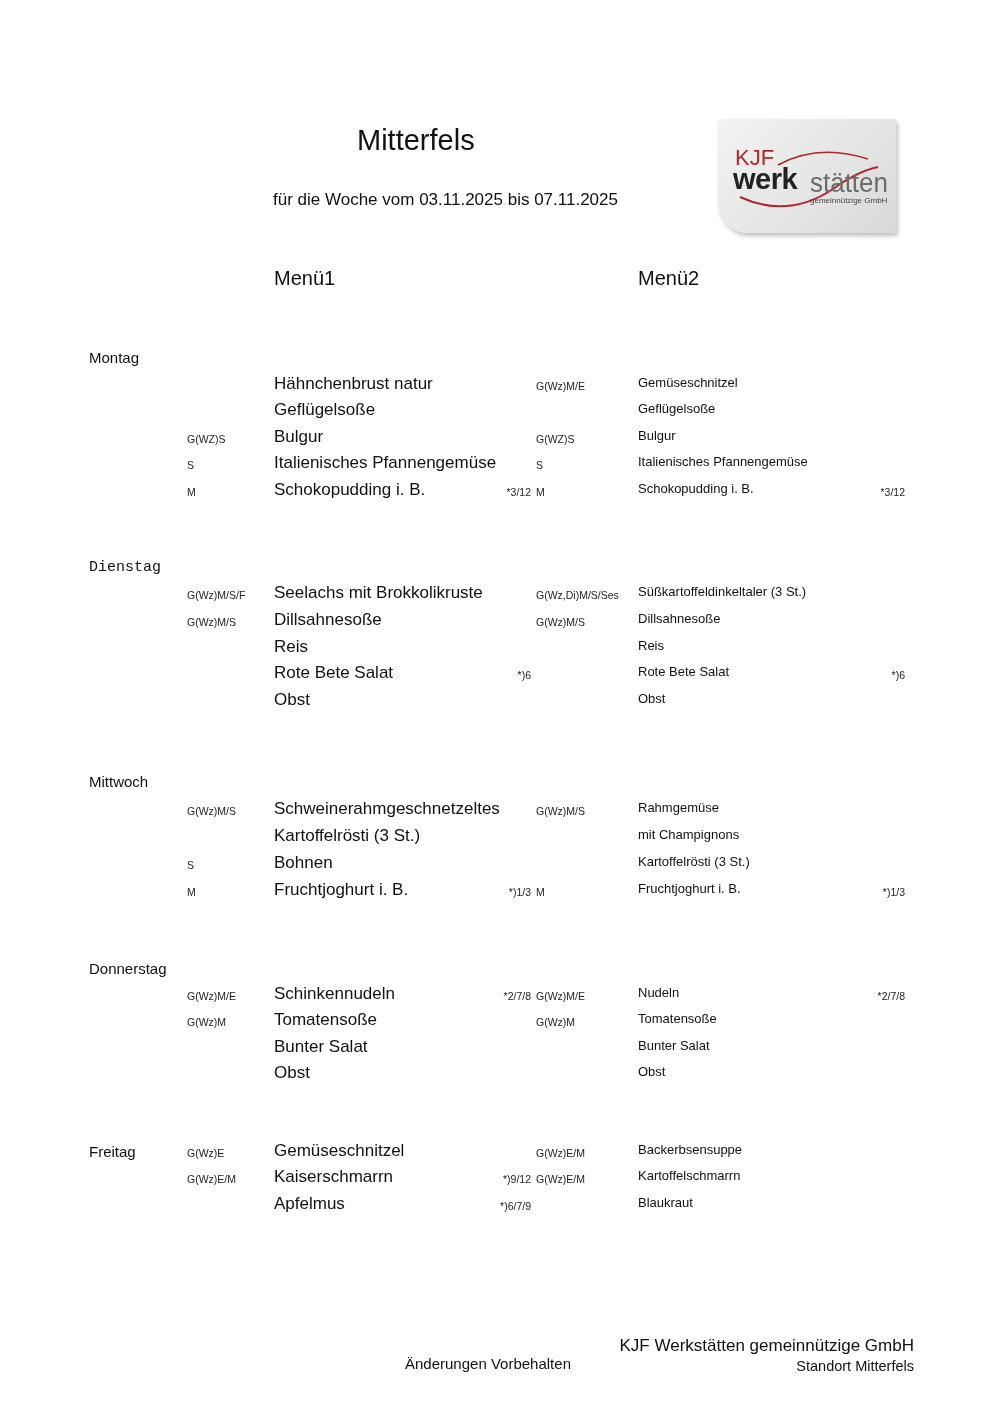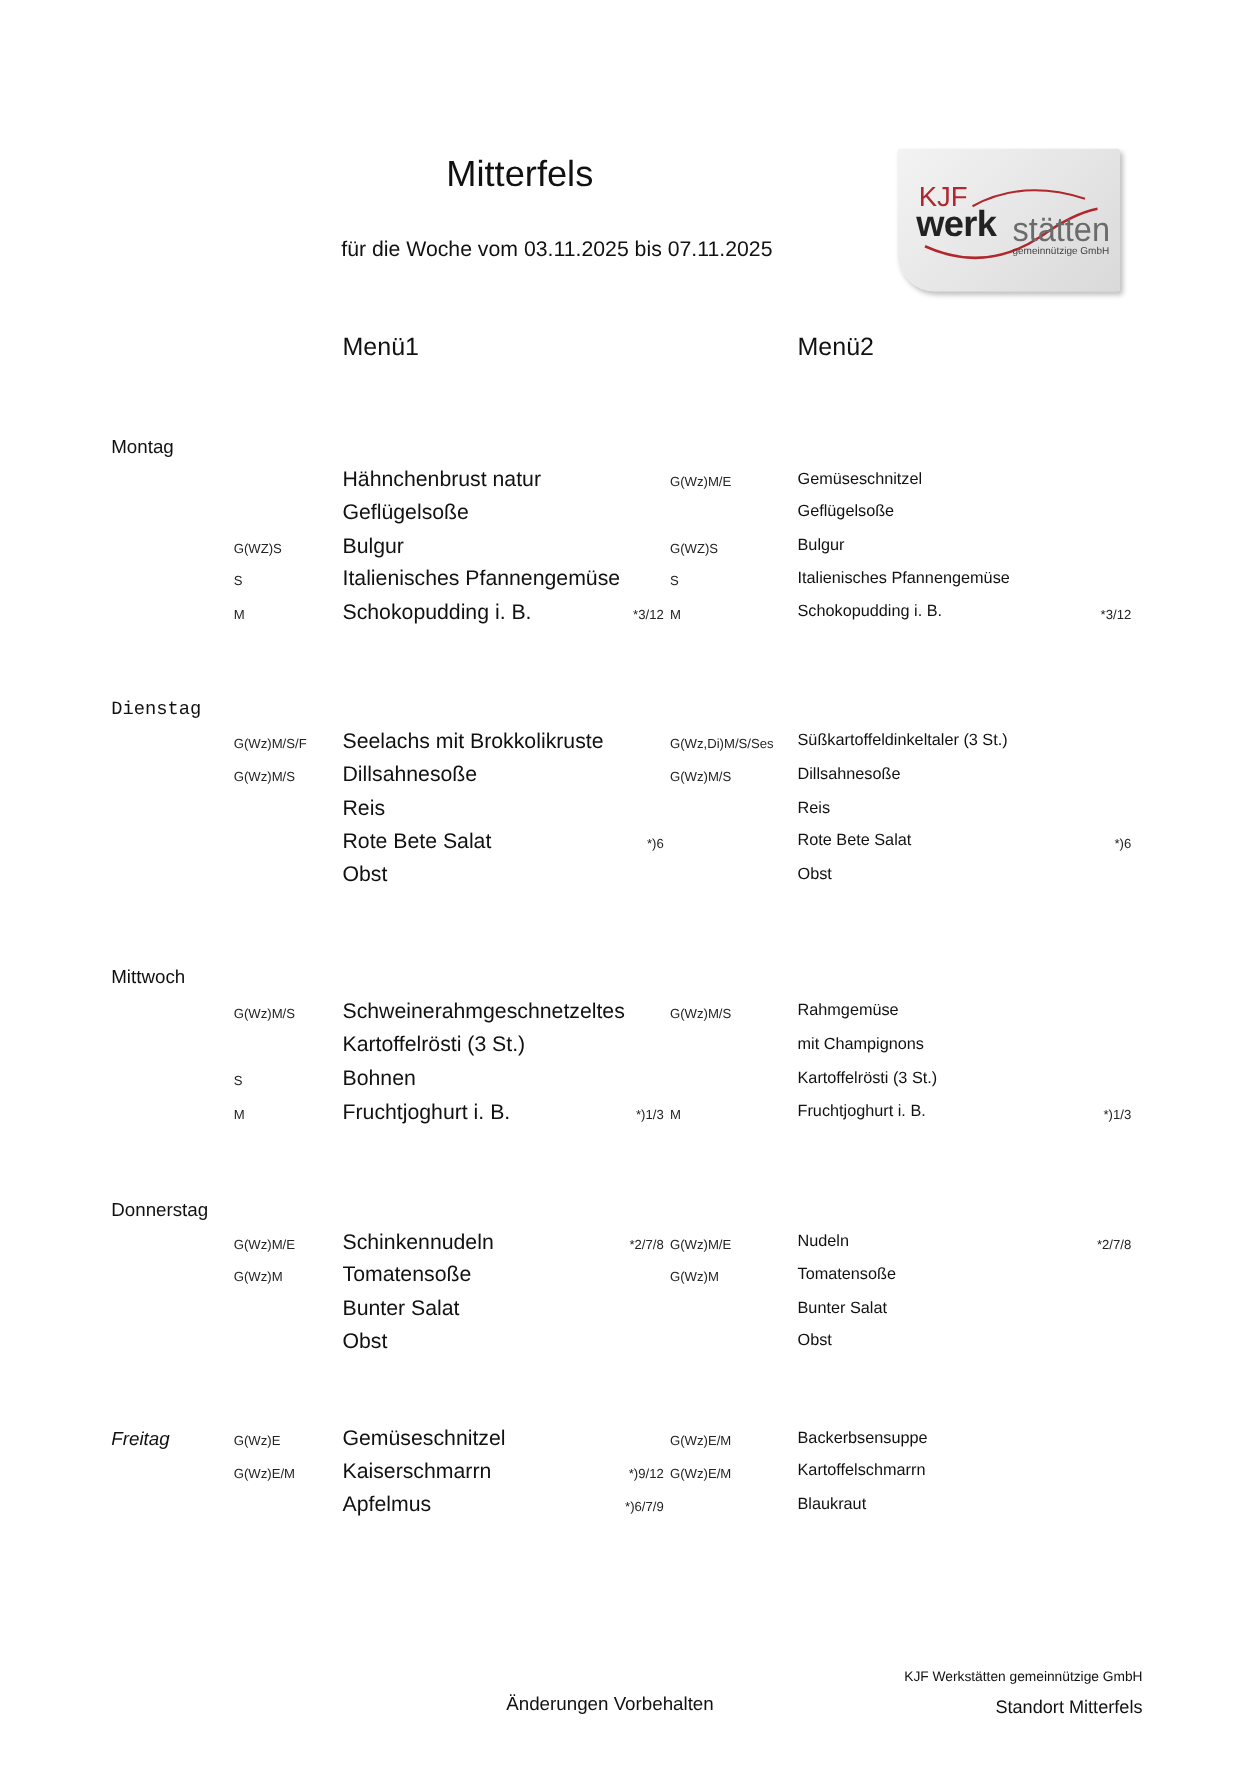--- a/index.html
+++ b/index.html
@@ -197,21 +197,21 @@
       <div>
         <div class="abs allergen" style="left:187px; top:1069px;"></div>
         <div class="abs dish" style="left:274px; top:1063px;">Obst</div>
         <div class="abs additive" style="right:469px; top:1069px;"></div>
         <div class="abs allergen" style="left:536px; top:1069px;"></div>
         <div class="abs dish2" style="left:638px; top:1064px;">Obst</div>
         <div class="abs additive" style="right:95px; top:1069px;"></div>
       </div>
     </div>
     <div>
-      <div class="abs day" style="top:1143px;font-style:italic;">Freitag</div>
+      <div class="abs day" style="top:1143px;">Freitag</div>
       <div>
         <div class="abs allergen" style="left:187px; top:1147px;">G(Wz)E</div>
         <div class="abs dish" style="left:274px; top:1141px;">Gemüseschnitzel</div>
         <div class="abs additive" style="right:469px; top:1147px;"></div>
         <div class="abs allergen" style="left:536px; top:1147px;">G(Wz)E/M</div>
         <div class="abs dish2" style="left:638px; top:1142px;">Backerbsensuppe</div>
         <div class="abs additive" style="right:95px; top:1147px;"></div>
       </div>
       <div>
         <div class="abs allergen" style="left:187px; top:1173px;">G(Wz)E/M</div>
@@ -226,14 +226,14 @@
         <div class="abs dish" style="left:274px; top:1194px;">Apfelmus</div>
         <div class="abs additive" style="right:469px; top:1200px;">*)6/7/9</div>
         <div class="abs allergen" style="left:536px; top:1200px;"></div>
         <div class="abs dish2" style="left:638px; top:1195px;">Blaukraut</div>
         <div class="abs additive" style="right:95px; top:1200px;"></div>
       </div>
     </div>
   </div>
 
 <div class="abs footer" style="left:405px; top:1355px;">Änderungen Vorbehalten</div>
-<div class="abs footer" style="right:86px; top:1336px; font-size:11px;">KJF Werkstätten gemeinnützige GmbH</div>
+<div class="abs footer" style="right:86px; top:1336px; font-size:17px;">KJF Werkstätten gemeinnützige GmbH</div>
 <div class="abs footer" style="right:86px; top:1358px; font-size:14.5px;">Standort Mitterfels</div>
 
 </body></html>

